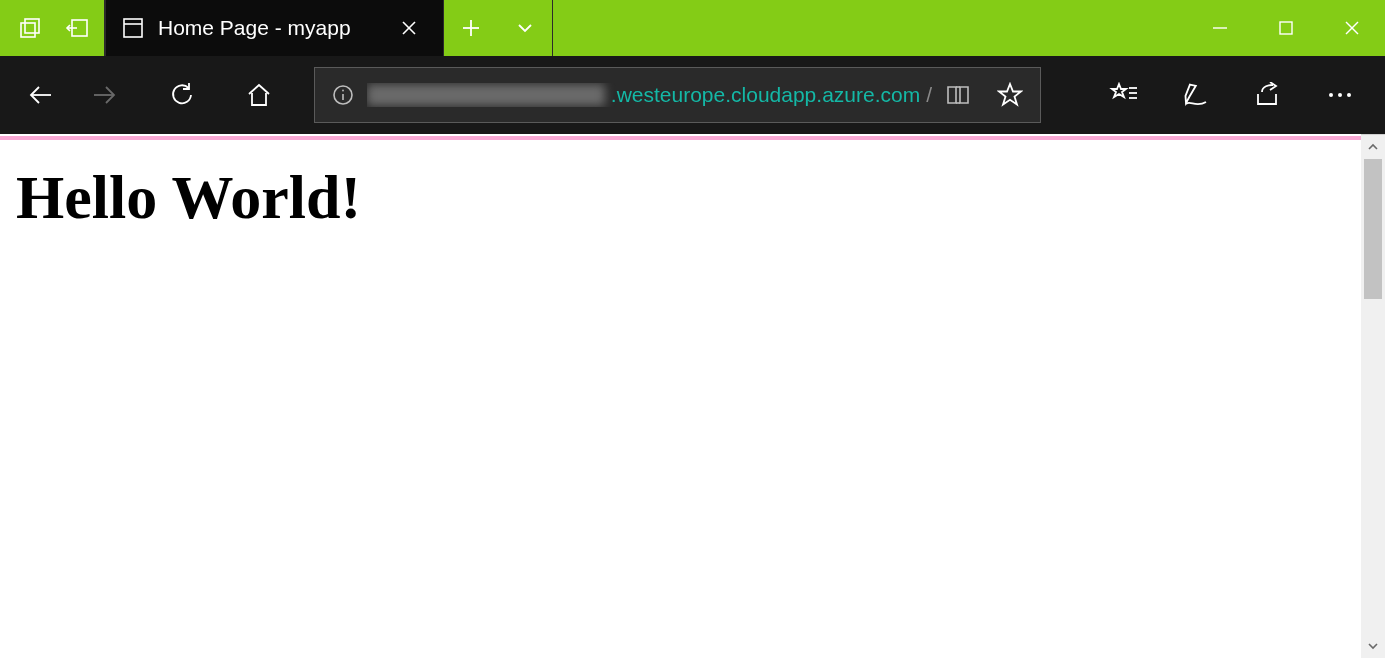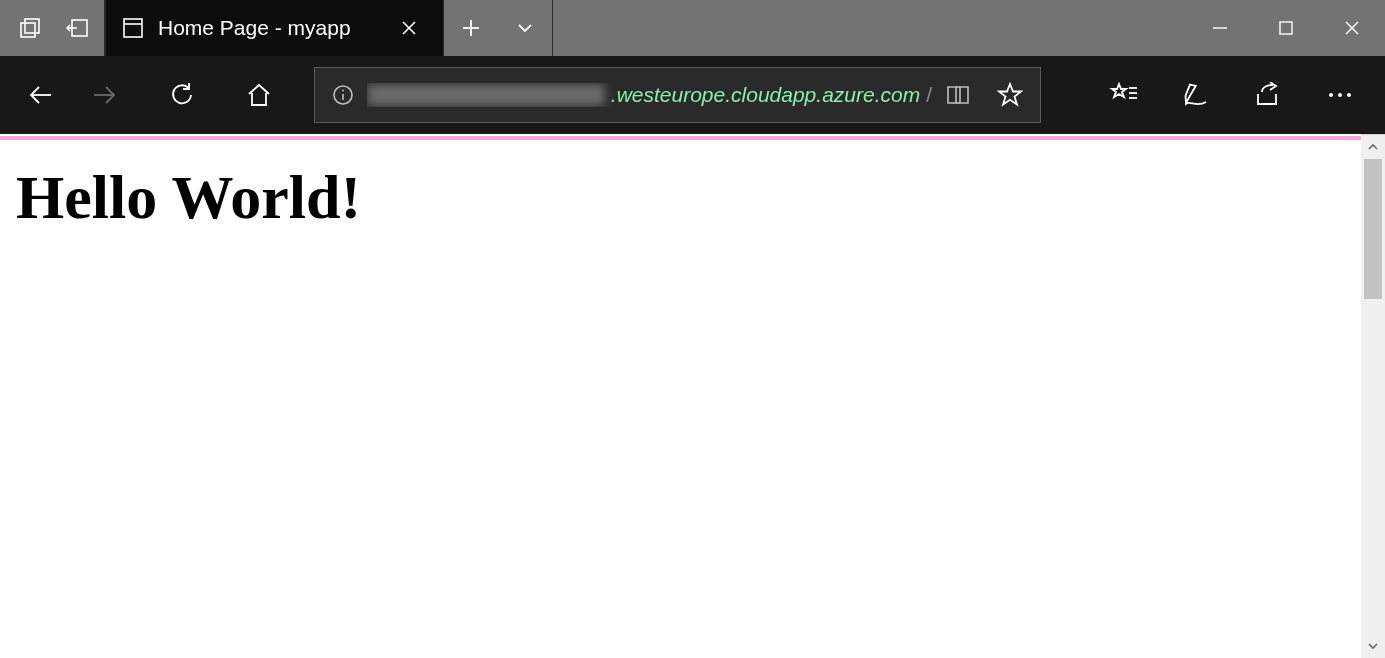--- a/index.html
+++ b/index.html
@@ -1,21 +1,21 @@
 <!DOCTYPE html>
 <html><head>
   <meta charset="utf-8">
   <style>
     * { margin: 0; padding: 0; box-sizing: border-box; }
     html, body { width: 1385px; height: 658px; font-family: "Segoe UI", sans-serif; overflow: hidden; }
 
     
     .titlebar {
       height: 56px;
-      background: #737373;
+      background: #84cc16;
       display: flex;
       align-items: stretch;
       color: #fff;
     }
     .titlebar .left-sys {
       display: flex;
       align-items: center;
       gap: 22px;
       padding: 0 14px 0 18px;
       border-right: 1px solid #2b2b2b;
@@ -97,21 +97,21 @@
     }
     .address-bar .url .blurred {
       position: relative;
       color: transparent;
       background: #6a6a6a;
       filter: blur(5px);
       border-radius: 3px;
       padding: 0 56px;
       height: 22px;
     }
-    .address-bar .url .host { color: #86efac; font-style: italic; }
+    .address-bar .url .host { color: #14b8a6; }
     .address-bar .url .slash { color: #8a8a8a; }
     .address-bar .addr-right {
       display: flex;
       align-items: center;
     }
     .address-bar .addr-right .icon-btn { width: 52px; height: 48px; }
 
     .toolbar .right-tools {
       display: flex;
       align-items: center;

